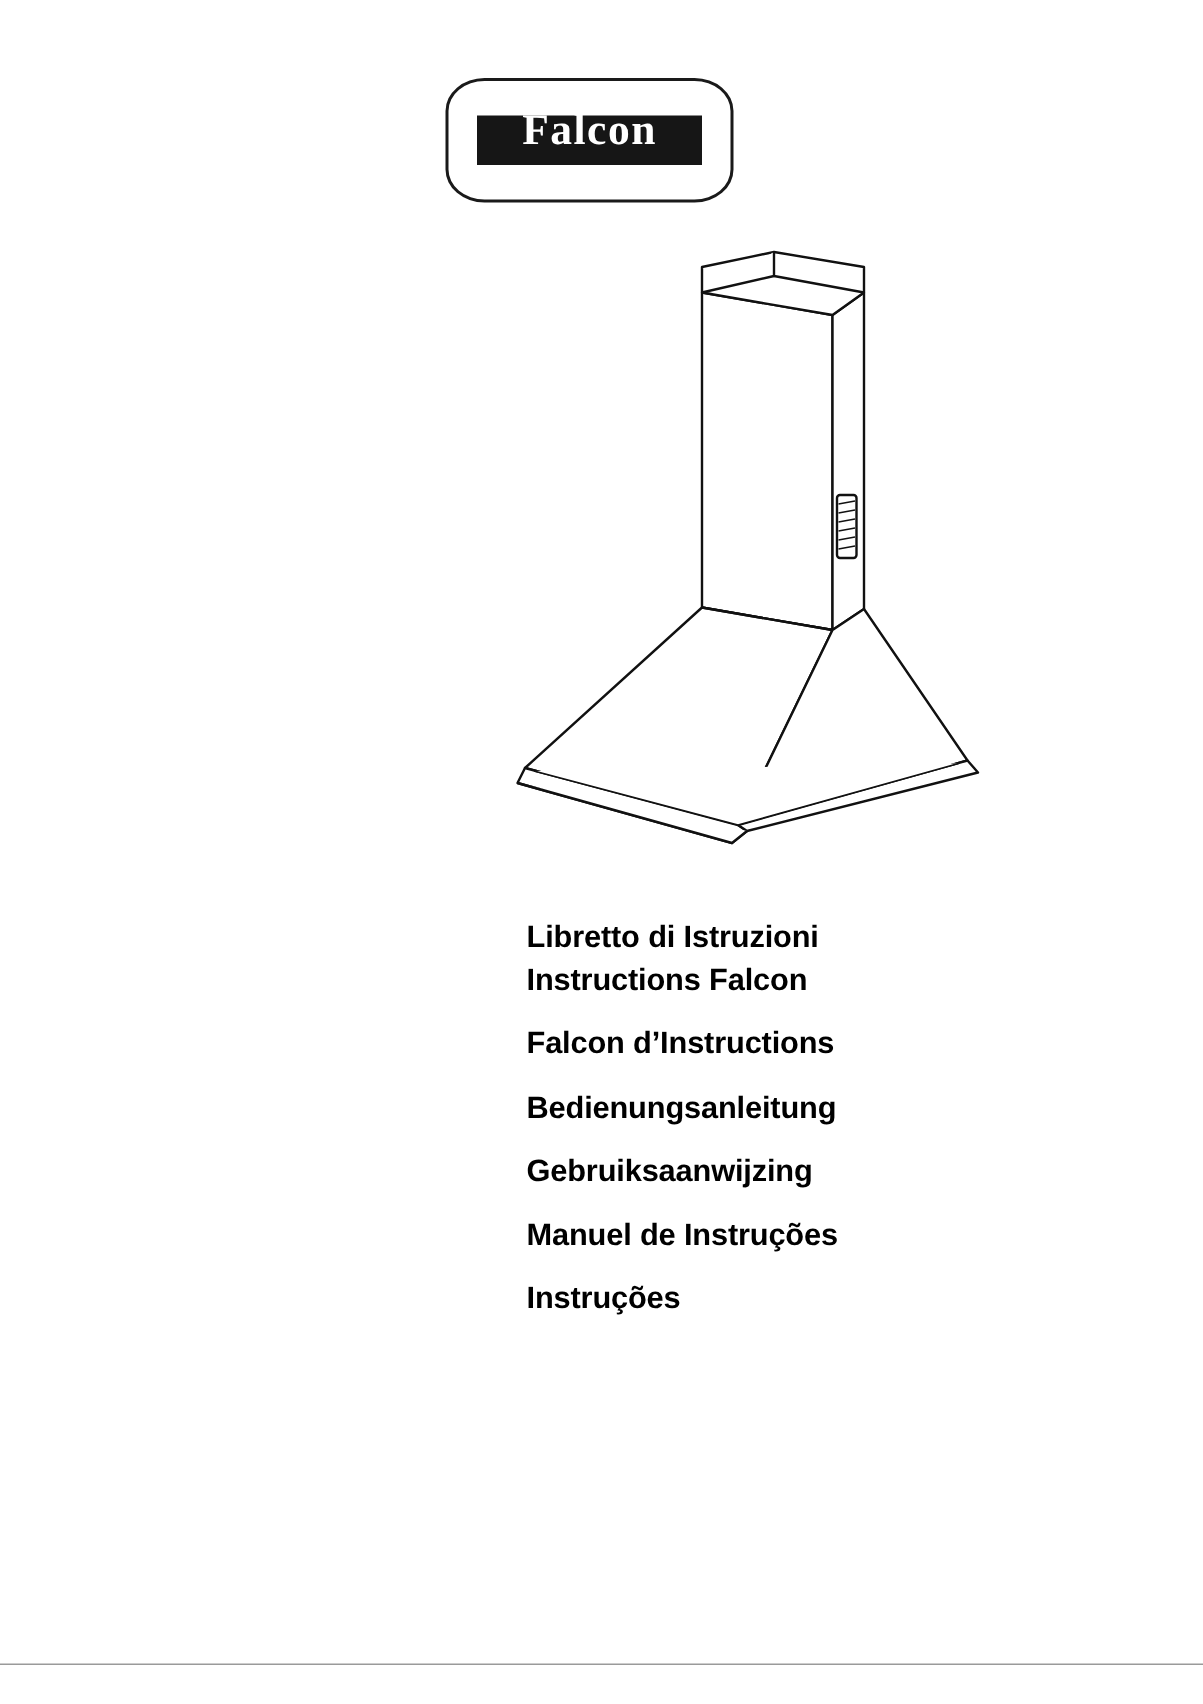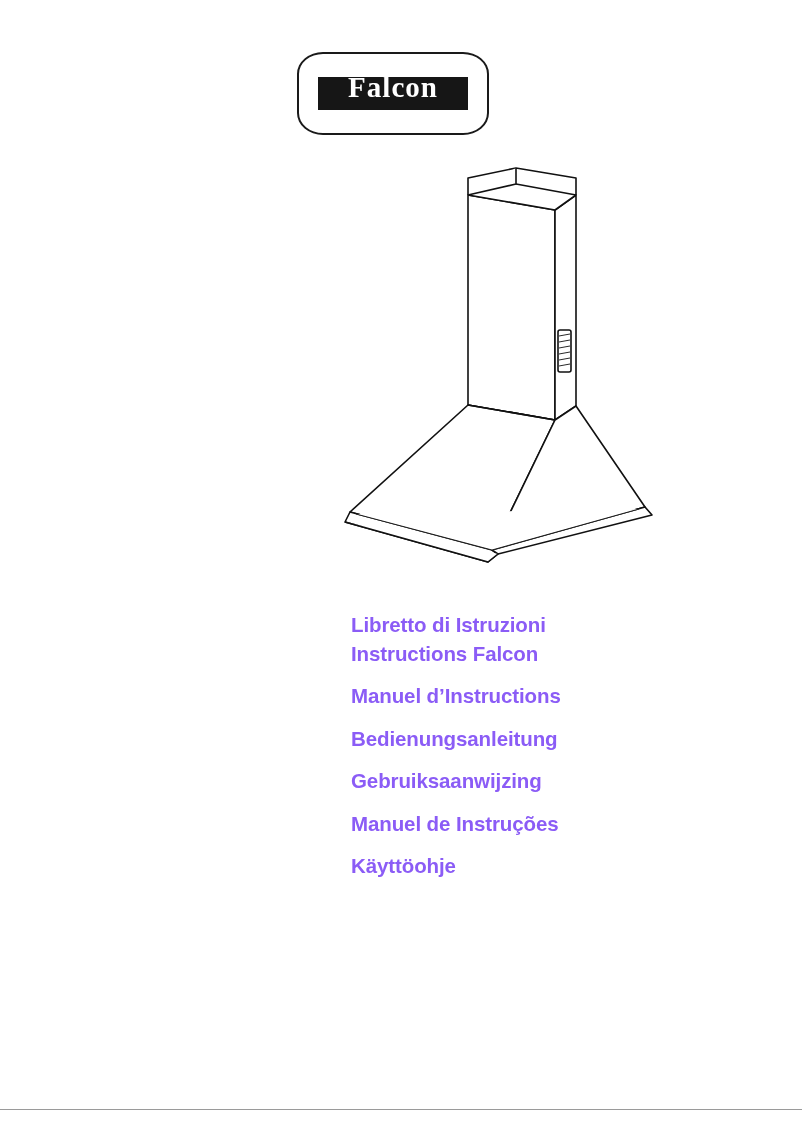--- a/index.html
+++ b/index.html
@@ -75,21 +75,21 @@
   .titles {
     position: absolute;
     left: 351px;
     top: 615px;
     width: 420px;
   }
   .titles .line {
     font-size: 20.5px;
     font-weight: bold;
     line-height: 1.0;
-    color: #8b5cf6;
+    color: #000000;
     letter-spacing: -0.1px;
     white-space: nowrap;
   }
   .titles .line.tight {
     margin-bottom: 8px;
   }
   .titles .line.spaced {
     margin-bottom: 22px;
   }
   .titles .line.last {
@@ -153,22 +153,22 @@
         <path d="M15 372 L158 412 L168 404"></path>
 
         <path d="M26 364 L162 400 L309 359" stroke-width="0.9"></path>
       </g>
     </svg>
   </div>
 
   <div class="titles">
     <div class="line tight">Libretto di Istruzioni</div>
     <div class="line spaced">Instructions Falcon</div>
-    <div class="line spaced">Manuel d’Instructions</div>
+    <div class="line spaced">Falcon d’Instructions</div>
     <div class="line spaced">Bedienungsanleitung</div>
     <div class="line spaced">Gebruiksaanwijzing</div>
     <div class="line spaced">Manuel de Instruções</div>
-    <div class="line last">Käyttöohje</div>
+    <div class="line last">Instruções</div>
   </div>
 
   <div class="footer-rule"></div>
 
 </div>
 
 </body></html>

